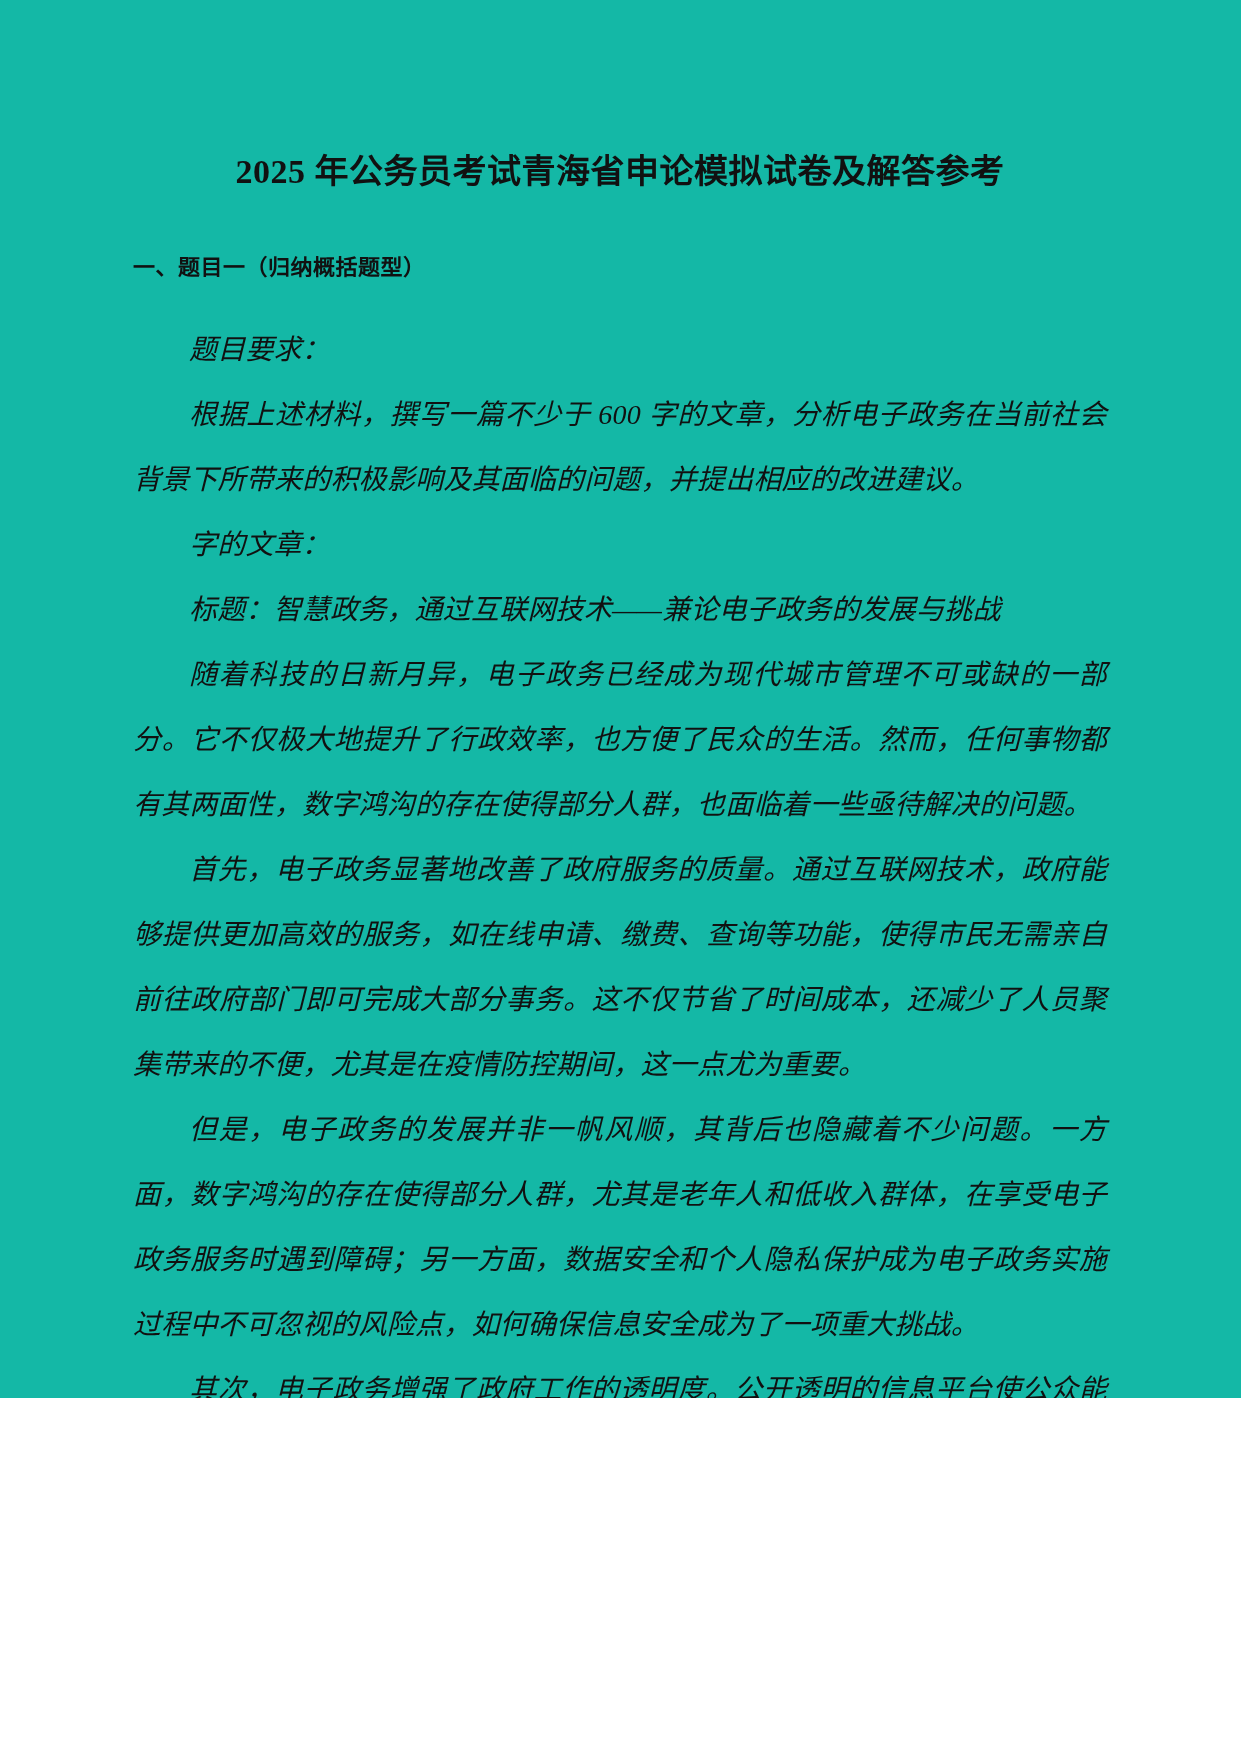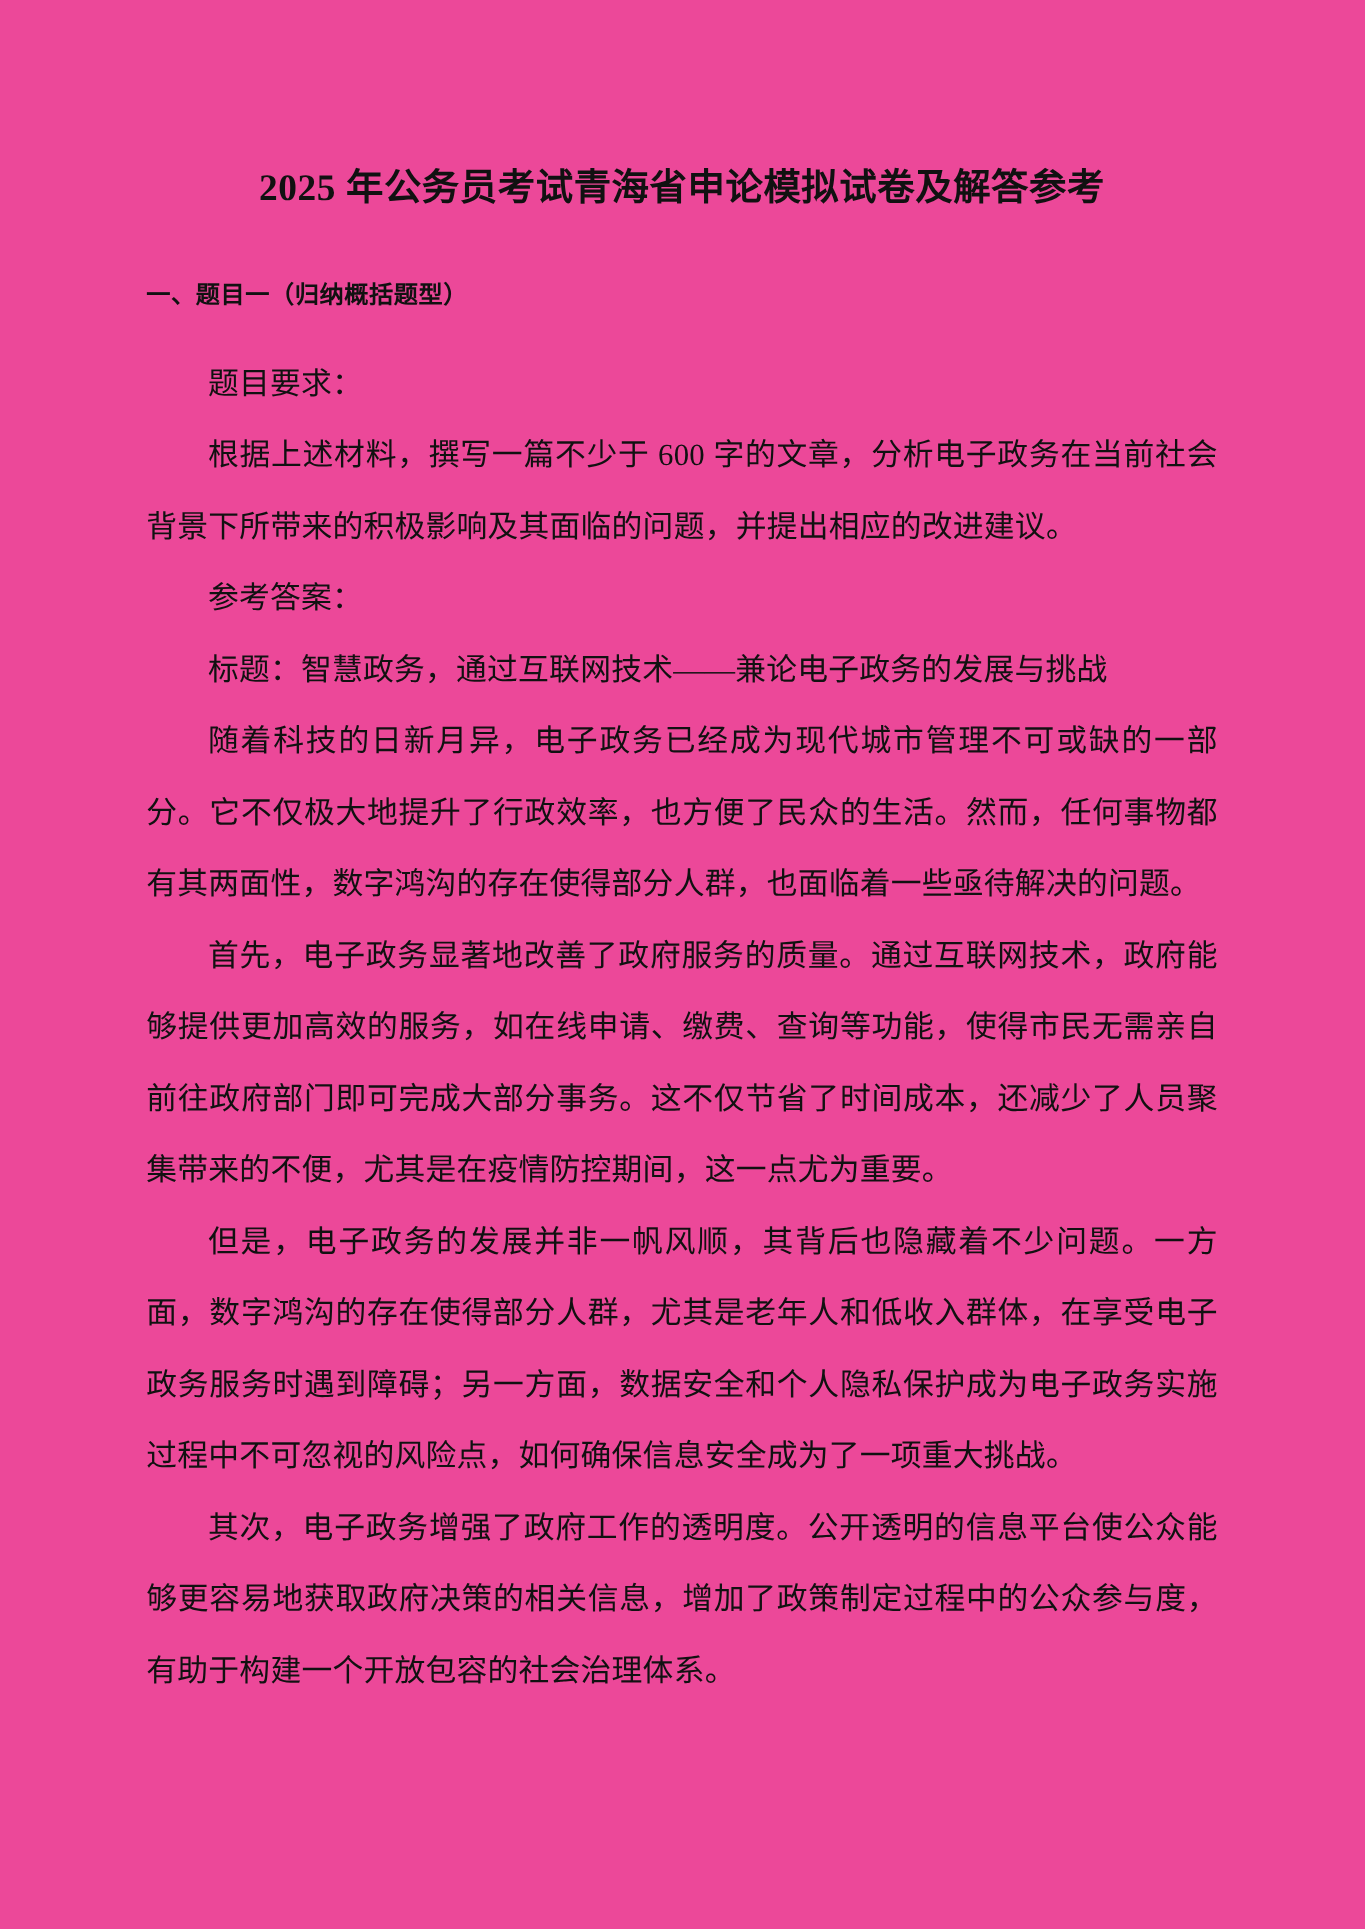--- a/index.html
+++ b/index.html
@@ -3,23 +3,23 @@
 <meta charset="utf-8">
 <style>
   html, body {
     margin: 0;
     padding: 0;
     background: #ffffff;
   }
   .page {
     position: relative;
     width: 1241px;
-    height: 1754px;
+    height: 1398px;
     margin: 0 auto;
-    background: #ec4899;
+    background: #14b8a6;
     color: #111111;
     font-family: "Liberation Serif", "DejaVu Serif", serif;
     box-sizing: border-box;
     padding: 152px 134px 0 133px;
     overflow: hidden;
   }
   .doc-title {
     margin: 0;
     font-size: 34px;
     line-height: 1.2;
@@ -30,20 +30,21 @@
   .section-heading {
     margin: 62px 0 0 0;
     font-size: 22px;
     line-height: 1.2;
     font-weight: bold;
     text-align: left;
     letter-spacing: 0.5px;
   }
   .doc-body {
     margin-top: 36px;
+    font-style: italic;
   }
   .doc-body p {
     margin: 0;
     font-size: 28px;
     line-height: 65px;
     text-indent: 2em;
     text-align: justify;
     letter-spacing: 0.2px;
     word-break: break-all;
   }
@@ -53,21 +54,21 @@
 
 <div class="page">
 
   <h1 class="doc-title">2025 年公务员考试青海省申论模拟试卷及解答参考</h1>
 
   <h2 class="section-heading">一、题目一（归纳概括题型）</h2>
 
   <div class="doc-body">
     <p>题目要求：</p>
     <p>根据上述材料，撰写一篇不少于 600 字的文章，分析电子政务在当前社会背景下所带来的积极影响及其面临的问题，并提出相应的改进建议。</p>
-    <p>参考答案：</p>
+    <p>字的文章：</p>
     <p>标题：智慧政务，通过互联网技术——兼论电子政务的发展与挑战</p>
     <p>随着科技的日新月异，电子政务已经成为现代城市管理不可或缺的一部分。它不仅极大地提升了行政效率，也方便了民众的生活。然而，任何事物都有其两面性，数字鸿沟的存在使得部分人群，也面临着一些亟待解决的问题。</p>
     <p>首先，电子政务显著地改善了政府服务的质量。通过互联网技术，政府能够提供更加高效的服务，如在线申请、缴费、查询等功能，使得市民无需亲自前往政府部门即可完成大部分事务。这不仅节省了时间成本，还减少了人员聚集带来的不便，尤其是在疫情防控期间，这一点尤为重要。</p>
     <p>但是，电子政务的发展并非一帆风顺，其背后也隐藏着不少问题。一方面，数字鸿沟的存在使得部分人群，尤其是老年人和低收入群体，在享受电子政务服务时遇到障碍；另一方面，数据安全和个人隐私保护成为电子政务实施过程中不可忽视的风险点，如何确保信息安全成为了一项重大挑战。</p>
     <p>其次，电子政务增强了政府工作的透明度。公开透明的信息平台使公众能够更容易地获取政府决策的相关信息，增加了政策制定过程中的公众参与度，有助于构建一个开放包容的社会治理体系。</p>
   </div>
 
 </div>
 
 </body></html>

